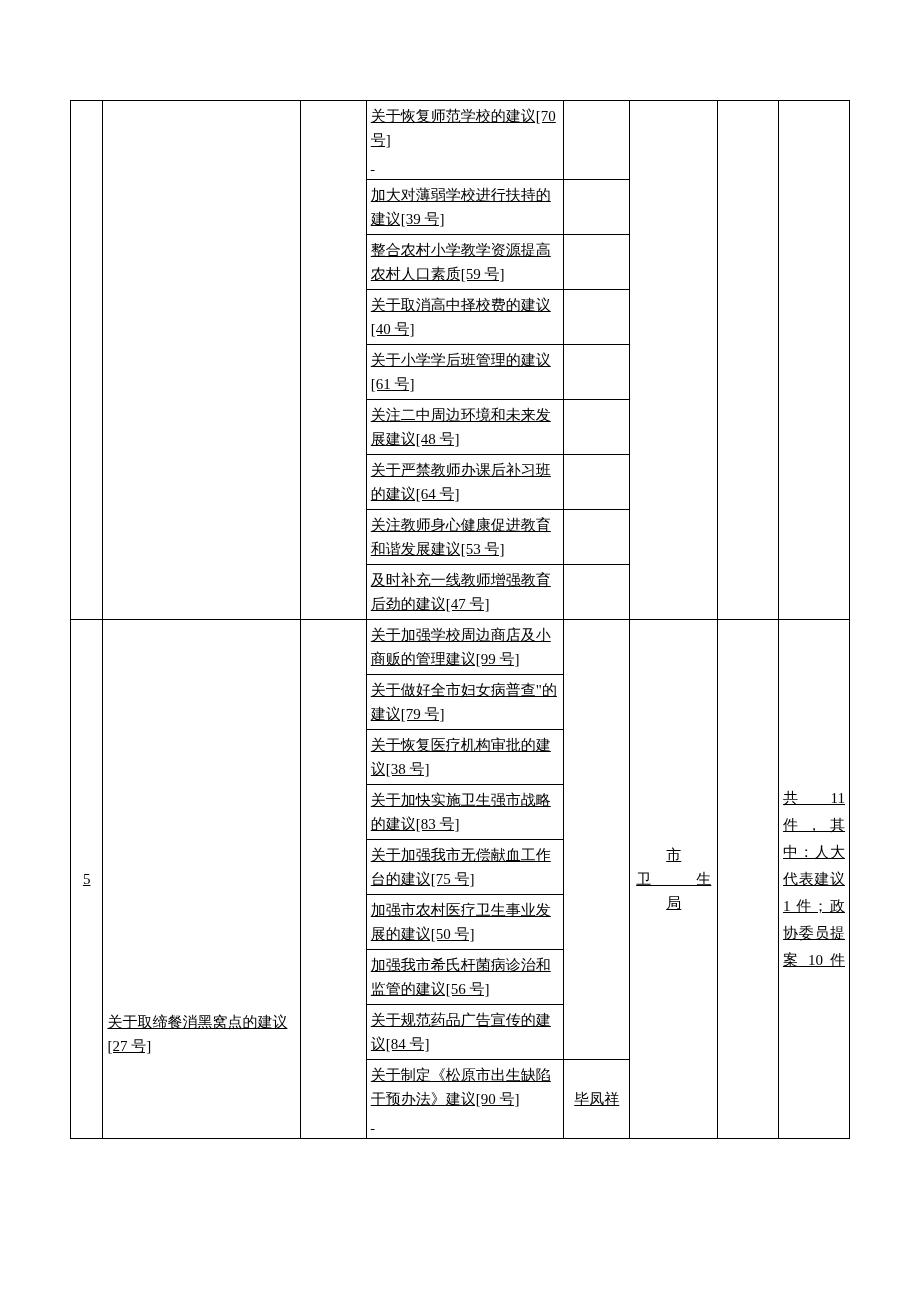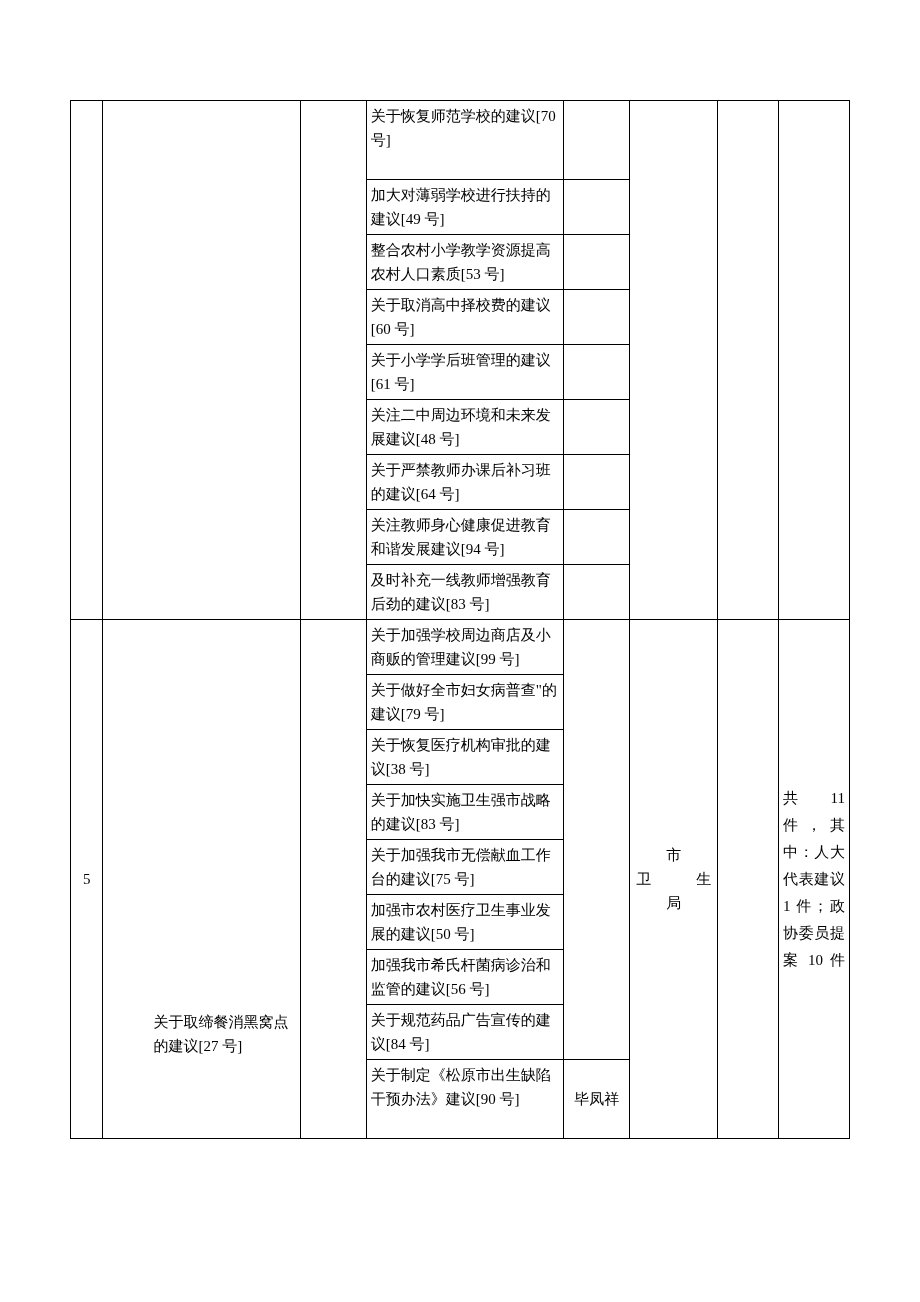--- a/index.html
+++ b/index.html
@@ -8,20 +8,21 @@
       font-size: 15px;
       line-height: 1.6;
       background: #fff;
       padding: 100px 70px 60px 70px;
       width: 920px;
     }
     table {
       border-collapse: collapse;
       width: 100%;
       table-layout: fixed;
+      text-decoration: underline;
     }
     td {
       border: 1px solid #000;
       padding: 3px 4px;
       vertical-align: middle;
       word-wrap: break-word;
       overflow-wrap: break-word;
     }
     .col-idx { width: 32px; text-align: center; }
     .col-renda { width: 195px; }
@@ -61,55 +62,55 @@
         <td rowspan="9"></td>
         <td rowspan="9"></td>
         <td rowspan="9"></td>
         <td>关于恢复师范学校的建议[70 号]<br>&nbsp;</td>
         <td></td>
         <td rowspan="9"></td>
         <td rowspan="9"></td>
         <td rowspan="9"></td>
       </tr>
       <tr>
-        <td>加大对薄弱学校进行扶持的建议[49 号]</td>
+        <td>加大对薄弱学校进行扶持的建议[39 号]</td>
         <td></td>
       </tr>
       <tr>
-        <td>整合农村小学教学资源提高农村人口素质[53 号]</td>
+        <td>整合农村小学教学资源提高农村人口素质[59 号]</td>
         <td></td>
       </tr>
       <tr>
-        <td>关于取消高中择校费的建议[60 号]</td>
+        <td>关于取消高中择校费的建议[40 号]</td>
         <td></td>
       </tr>
       <tr>
         <td>关于小学学后班管理的建议[61 号]</td>
         <td></td>
       </tr>
       <tr>
         <td>关注二中周边环境和未来发展建议[48 号]</td>
         <td></td>
       </tr>
       <tr>
         <td>关于严禁教师办课后补习班的建议[64 号]</td>
         <td></td>
       </tr>
       <tr>
-        <td>关注教师身心健康促进教育和谐发展建议[94 号]</td>
+        <td>关注教师身心健康促进教育和谐发展建议[53 号]</td>
         <td></td>
       </tr>
       <tr>
-        <td>及时补充一线教师增强教育后劲的建议[83 号]</td>
+        <td>及时补充一线教师增强教育后劲的建议[47 号]</td>
         <td></td>
       </tr>
       <tr>
         <td class="center" rowspan="9">5</td>
         <td rowspan="9">
-          <div style="padding-top: 310px; margin-left: 46px;">关于取缔餐消黑窝点的建议[27 号]</div>
+          <div style="padding-top: 310px;">关于取缔餐消黑窝点的建议[27 号]</div>
         </td>
         <td rowspan="9"></td>
         <td>关于加强学校周边商店及小商贩的管理建议[99 号]</td>
         <td rowspan="8"></td>
         <td class="center" rowspan="9">
           <div>市</div>
           <div class="justify" style="padding: 0px 2px;">卫　生</div>
           <div>局</div>
         </td>
         <td rowspan="9"></td>

